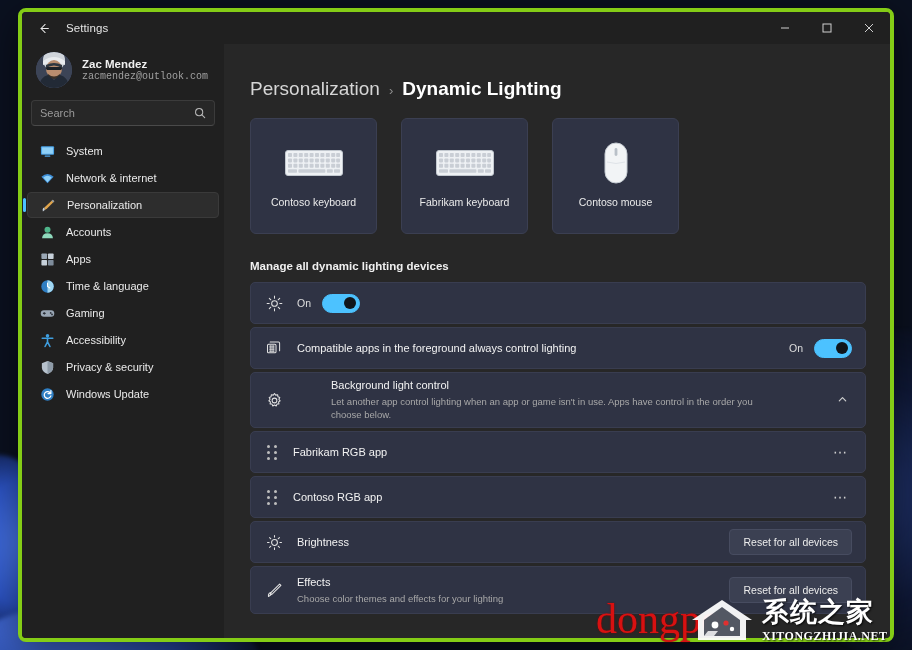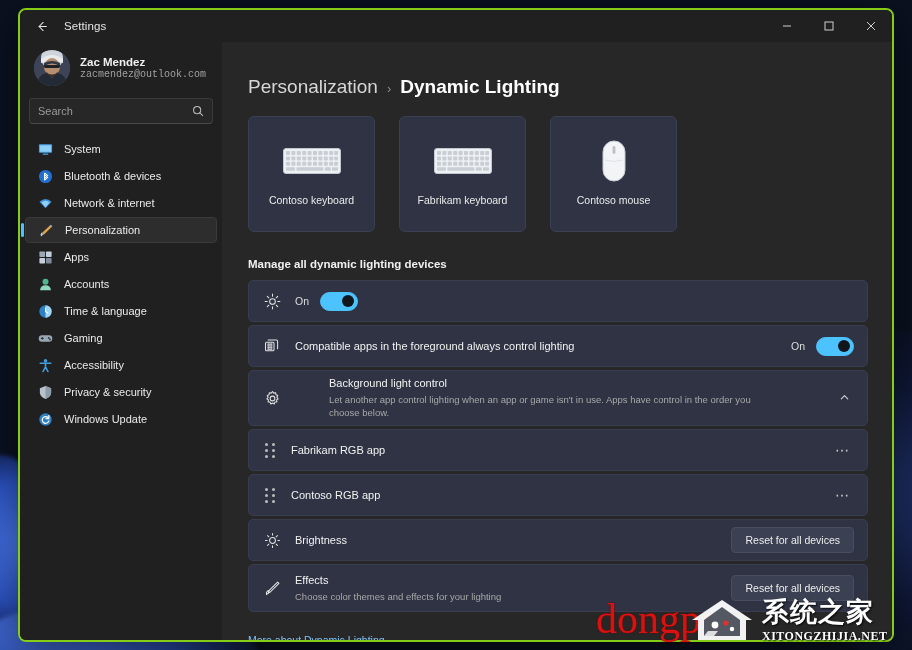--- a/index.html
+++ b/index.html
@@ -39,21 +39,21 @@
     background: radial-gradient(ellipse at 30% 50%, rgba(58,92,196,0.55) 0%, rgba(26,44,112,0.30) 50%, rgba(12,22,54,0) 80%);
   }
 
   
   #window {
     position: absolute;
     left: 18px; top: 8px;
     width: 876px; height: 634px;
     background: #202020;
     border-radius: 8px;
-    border: 2px solid #84cc16;
+    border: 4px solid #84cc16;
     overflow: hidden;
     display: flex;
     flex-direction: column;
     box-shadow: 0 10px 40px rgba(0,0,0,0.55);
   }
   #titlebar {
     height: 32px;
     flex: 0 0 32px;
     background: #202020;
     display: flex;
@@ -451,71 +451,62 @@
             <span class="nav-icon">
               <svg width="15" height="15" viewBox="0 0 16 16">
                 <rect x="1" y="2.5" width="14" height="9" rx="1" fill="#4aa3e8"></rect>
                 <rect x="2.2" y="3.6" width="11.6" height="6.8" fill="#8fd0f7"></rect>
                 <rect x="5" y="12.2" width="6" height="1.4" rx="0.6" fill="#4aa3e8"></rect>
               </svg>
             </span>
             <span class="nav-label">System</span>
           </div>
 
-          <div class="nav-item">
-            <span class="nav-icon">
-              <svg width="15" height="15" viewBox="0 0 16 16">
-                <circle cx="8" cy="8" r="7" fill="#1f6fd0"></circle>
-                <path d="M7 4.2 L10.4 7 L7 9.8 L7 4.2 M7 6.2 L10.4 9 L7 11.8 L7 6.2" fill="none" stroke="#fff" stroke-width="1.1" stroke-linejoin="round"></path>
-              </svg>
-            </span>
-            <span class="nav-label">Bluetooth &amp; devices</span>
-          </div>
 
           <div class="nav-item">
             <span class="nav-icon">
               <svg width="15" height="15" viewBox="0 0 16 16">
                 <path d="M1.5 6 Q8 0.5 14.5 6 L8 13 Z" fill="#3f8fd8"></path>
                 <path d="M3.5 7 Q8 3.2 12.5 7 L8 12 Z" fill="#8fd0f7"></path>
               </svg>
             </span>
             <span class="nav-label">Network &amp; internet</span>
           </div>
 
           <div class="nav-item active">
             <span class="nav-icon">
               <svg width="15" height="15" viewBox="0 0 16 16">
                 <path d="M12.5 1.8 L14.2 3.5 L6.2 11.5 L4 12.8 L3.6 10.2 Z" fill="#e0a44b"></path>
                 <path d="M3.6 10.2 L4 12.8 L2 14.5 Q1.2 12 2.4 10.6 Z" fill="#c9d3dd"></path>
                 <path d="M12.5 1.8 L14.2 3.5 L13 4.7 L11.3 3 Z" fill="#8b9aa8"></path>
               </svg>
             </span>
             <span class="nav-label">Personalization</span>
+          </div>
+
+          <div class="nav-item">
+            <span class="nav-icon">
+              <svg width="15" height="15" viewBox="0 0 16 16">
+                <circle cx="8" cy="5" r="3.2" fill="#4fb58a"></circle>
+                <path d="M2.2 14 Q2.6 8.8 8 8.8 Q13.4 8.8 13.8 14 Z" fill="#8fd9bc"></path>
+              </svg>
+            </span>
+            <span class="nav-label">Accounts</span>
           </div>
 
           <div class="nav-item">
             <span class="nav-icon">
               <svg width="15" height="15" viewBox="0 0 16 16">
                 <rect x="1.5" y="1.5" width="6" height="6" rx="0.8" fill="#9aa7b5"></rect>
                 <rect x="8.5" y="1.5" width="6" height="6" rx="0.8" fill="#c6d0da"></rect>
                 <rect x="1.5" y="8.5" width="6" height="6" rx="0.8" fill="#c6d0da"></rect>
                 <rect x="8.5" y="8.5" width="6" height="6" rx="0.8" fill="#7e8c9b"></rect>
               </svg>
             </span>
             <span class="nav-label">Apps</span>
-          </div>
-
-          <div class="nav-item">
-            <span class="nav-icon">
-              <svg width="15" height="15" viewBox="0 0 16 16">
-                <circle cx="8" cy="5" r="3.2" fill="#4fb58a"></circle>
-                <path d="M2.2 14 Q2.6 8.8 8 8.8 Q13.4 8.8 13.8 14 Z" fill="#8fd9bc"></path>
-              </svg>
-            </span>
-            <span class="nav-label">Accounts</span>
           </div>
 
           <div class="nav-item">
             <span class="nav-icon">
               <svg width="15" height="15" viewBox="0 0 16 16">
                 <circle cx="8" cy="8" r="6.6" fill="#2f7fc4"></circle>
                 <path d="M8 1.4 A6.6 6.6 0 0 1 8 14.6 Z" fill="#9fd6f2"></path>
                 <path d="M8 4.2 V8 L10.6 9.6" stroke="#fff" stroke-width="1.1" fill="none" stroke-linecap="round"></path>
               </svg>
             </span>

